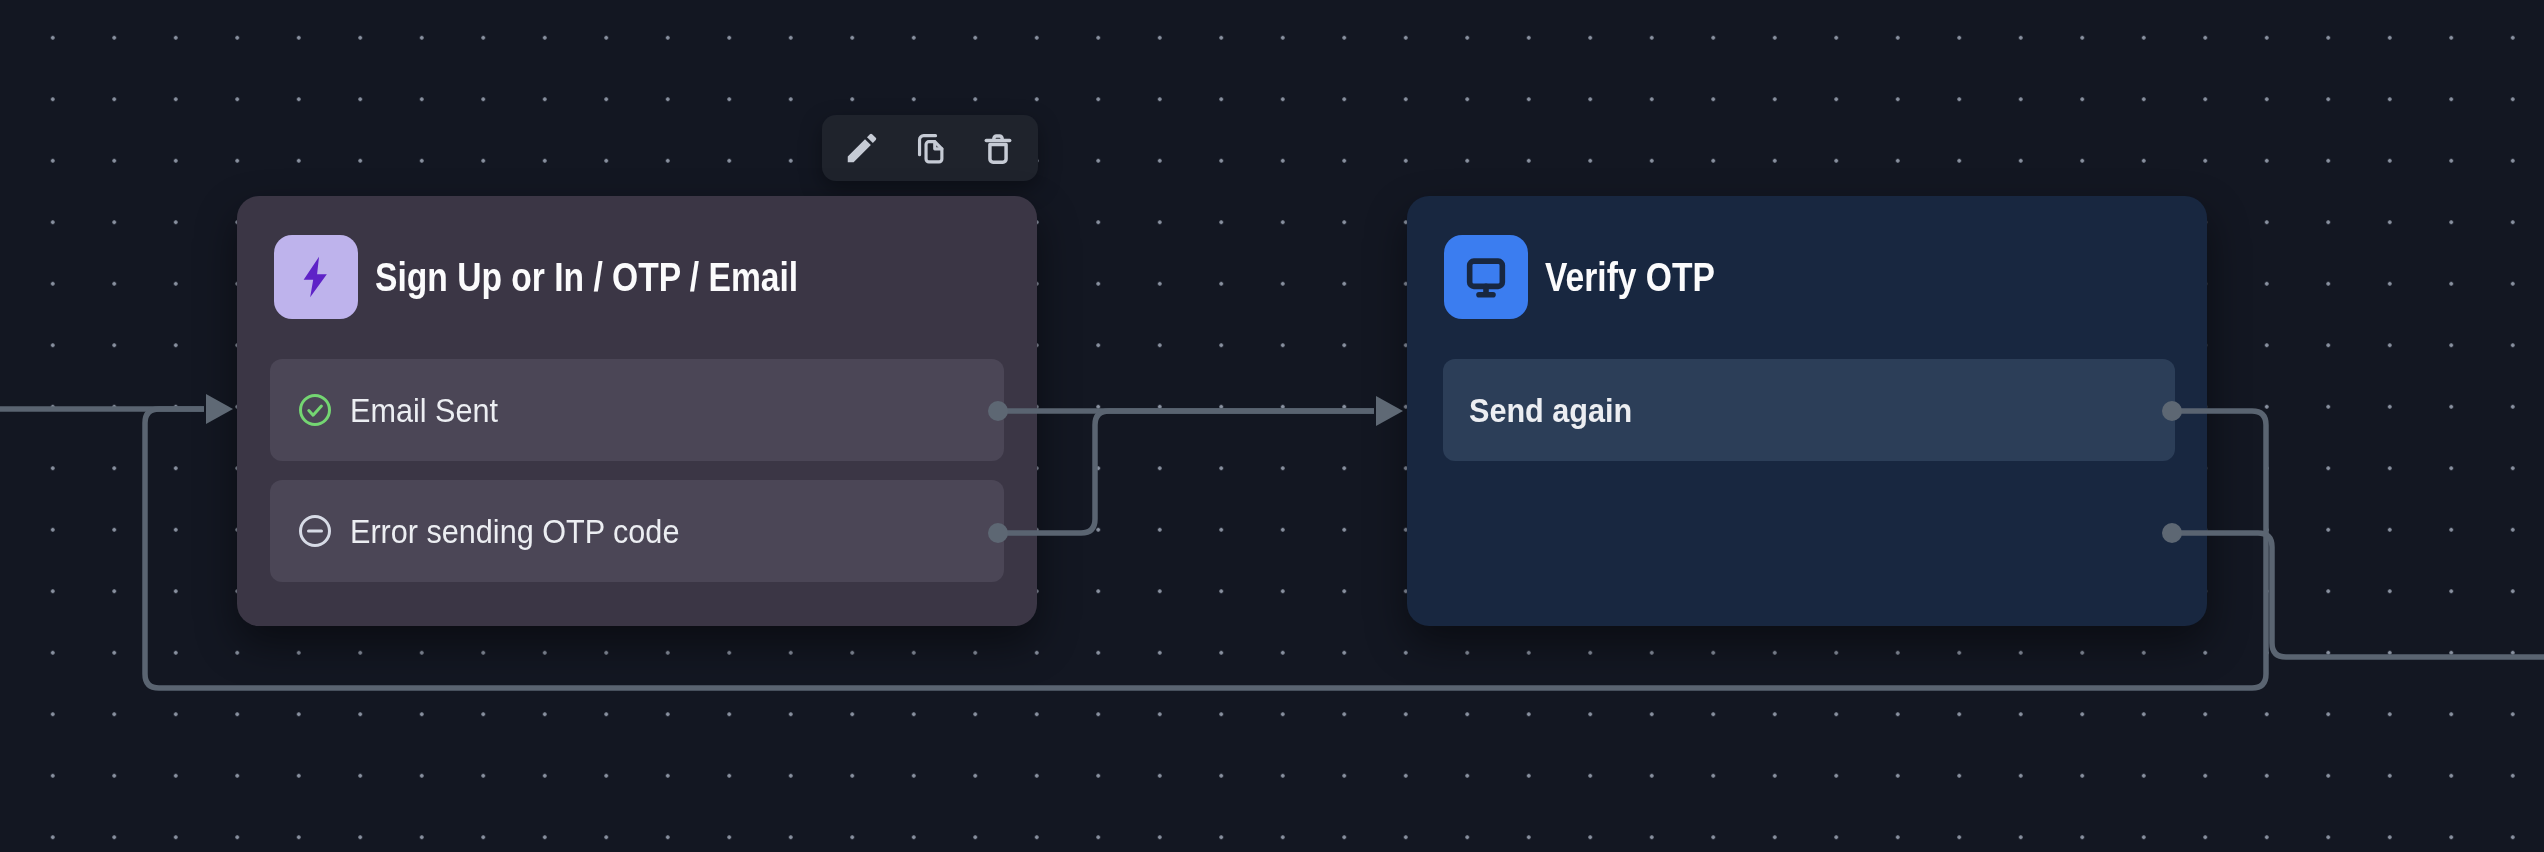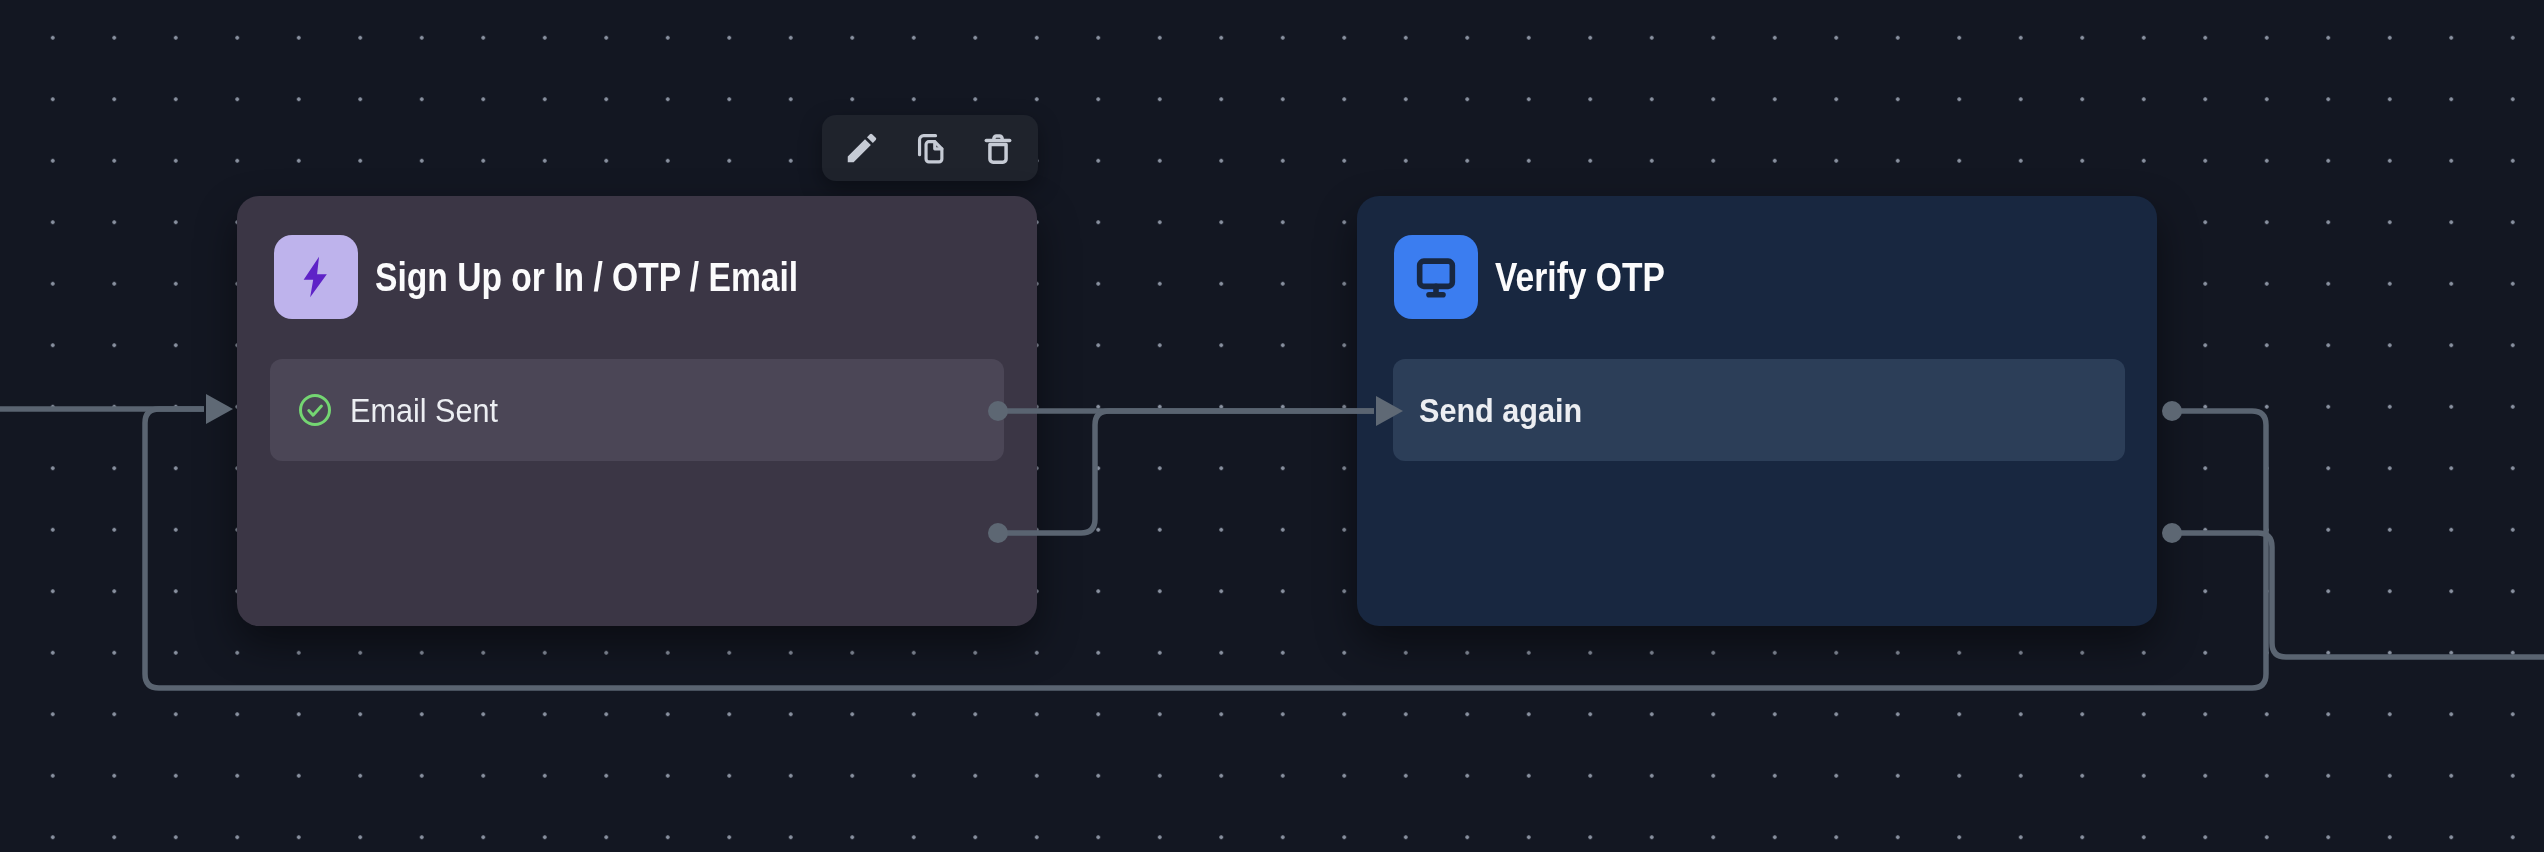--- a/index.html
+++ b/index.html
@@ -10,21 +10,21 @@
     background-size:61.5px 61.5px;background-position:22px 7px;
     font-family:"Liberation Sans",sans-serif;
   }
   .edges{position:absolute;left:0;top:0;z-index:3;pointer-events:none;}
   .edges path{fill:none;stroke:#5a6471;stroke-width:5.5;}
   .edges polygon{fill:#5f6975;}
   .edges circle{fill:#5d6773;pointer-events:auto;}
   .node{position:absolute;top:196px;width:800px;height:430px;border-radius:22px;
         box-shadow:0 18px 42px rgba(0,0,0,.45);z-index:2;}
   .node-signup{left:237px;background:#3b3645;}
-  .node-verify{left:1357px;background:#182740;}
+  .node-verify{left:1407px;background:#182740;}
   .node-icon{position:absolute;left:37px;top:39px;width:84px;height:84px;border-radius:18px;
              display:flex;align-items:center;justify-content:center;}
   .node-icon-signup{background:#beb3ec;}
   .node-icon-verify{background:#3b7df0;}
   .node-title{position:absolute;left:138px;top:39px;height:84px;display:flex;align-items:center;
               font-size:40px;font-weight:bold;color:#fbfbfc;white-space:nowrap;
               transform:scaleX(.84);transform-origin:left center;letter-spacing:0;}
   .row{position:absolute;height:102px;border-radius:12px;display:flex;align-items:center;
        padding-left:26px;box-sizing:border-box;gap:16px;}
   .node-signup .row{left:33px;width:734px;background:#4b4656;}
@@ -92,20 +92,27 @@
     <div class="node-title">Sign Up or In / OTP / Email</div>
 
     <div class="row row-1">
       <svg class="row-icon" width="38" height="38" viewBox="0 0 38 38" fill="none">
         <circle cx="19" cy="19" r="14.5" stroke="#74d672" stroke-width="3"></circle>
         <path d="M12.8 19.6 l4.3 4.6 l8.3 -9.2" stroke="#74d672" stroke-width="3" stroke-linecap="round" stroke-linejoin="round"></path>
       </svg>
       <span class="row-label">Email Sent</span>
     </div>
 
+    <div class="row row-2">
+      <svg class="row-icon" width="38" height="38" viewBox="0 0 38 38" fill="none">
+        <circle cx="19" cy="19" r="14.5" stroke="#d7dbe6" stroke-width="3"></circle>
+        <path d="M12.5 19 H25.5" stroke="#d7dbe6" stroke-width="3" stroke-linecap="round"></path>
+      </svg>
+      <span class="row-label">Error sending OTP code</span>
+    </div>
   </div>
 
   <div class="node node-verify">
     <div class="node-icon node-icon-verify">
       <svg width="56" height="56" viewBox="0 0 24 24" fill="none" stroke="#182740" stroke-width="2.4" stroke-linecap="round" stroke-linejoin="round">
         <rect x="5" y="5.2" width="14" height="10.8" rx="1.8"></rect>
         <path d="M12 16 v2.3"></path>
         <path d="M9 19.6 h6"></path>
       </svg>
     </div>

